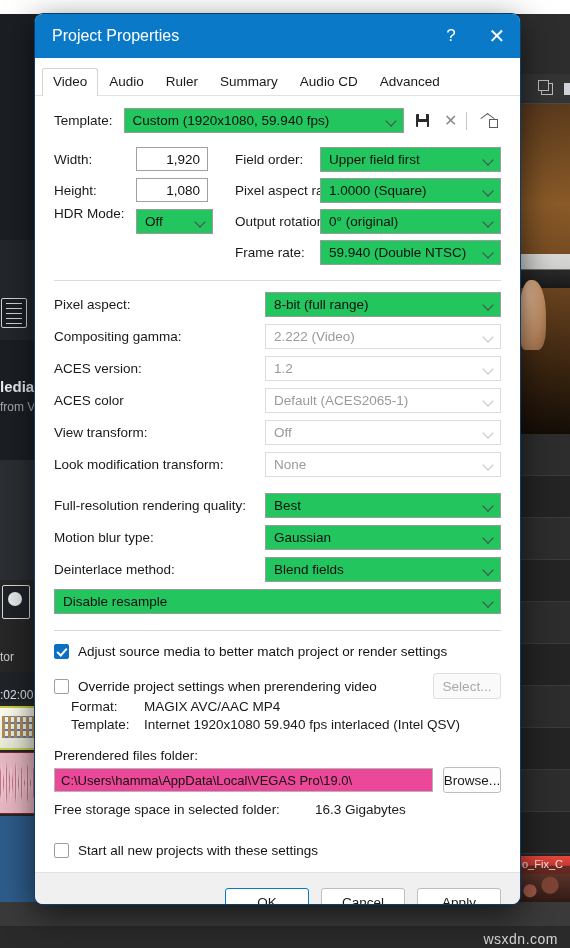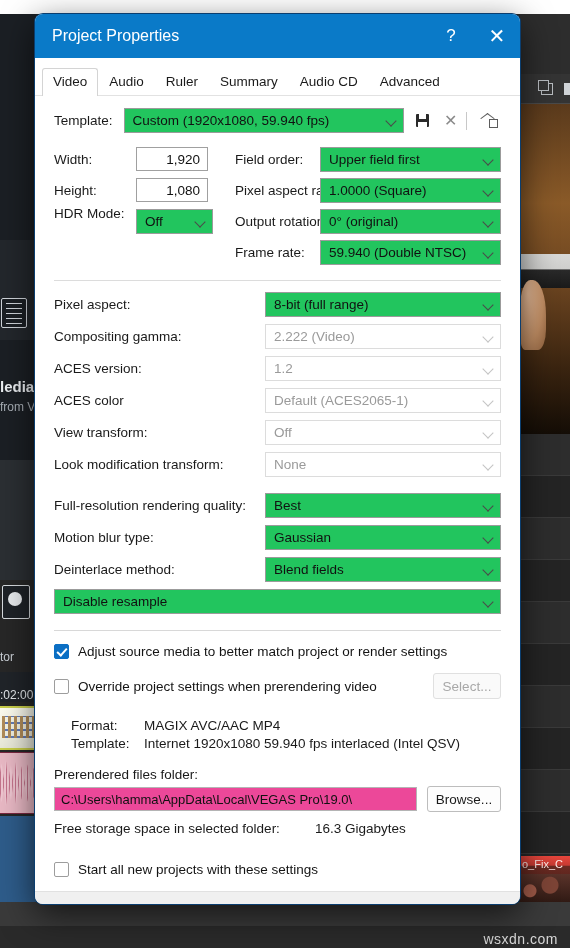--- a/index.html
+++ b/index.html
@@ -304,21 +304,21 @@
 
   .kv { display:flex; font-size:13.5px; color:#1a1a1a; margin-bottom: 3px; }
   .kv .k { width: 90px; padding-left: 17px; flex:none; }
   .kv .v { }
 
   .path-row { display:flex; align-items:center; margin-top: 4px; }
   .path-box {
     flex:1; height: 24px; border:1px solid #b4b4b4; background:#ec4899;
     font-size: 13px; color:#111; display:flex; align-items:center; padding: 0 6px;
   }
-  .browse-btn { width: 74px; height: 26px; margin-left: 10px; }
+  .browse-btn { width: 58px; height: 26px; margin-left: 10px; }
 
   .storage { display:flex; font-size:13.5px; color:#1a1a1a; margin-top: 9px; gap: 16px; }
   .storage .s1 { width: 245px; }
 
   .footer {
     flex: none; height: 60px; background:#f0f0f0;
     border-top: 1px solid #e1e1e1;
     display:flex; align-items:center; justify-content:flex-end;
     padding-right: 19px; gap: 12px;
   }
@@ -540,21 +540,21 @@
         </div>
       </div>
 
       <div class="hr2"></div>
 
       <div class="checkrow">
         <div class="cb on"></div>
         <div class="chk-lbl">Adjust source media to better match project or render settings</div>
       </div>
 
-      <div class="checkrow" style="margin-bottom:19px;">
+      <div class="checkrow" style="margin-bottom:0;">
         <div class="cb"></div>
         <div class="chk-lbl">Override project settings when prerendering video</div>
         <div style="flex:1"></div>
         <div class="btn disabled" style="width:68px;height:26px;">Select...</div>
       </div>
 
       <div class="kv">
         <div class="k">Format:</div>
         <div class="v">MAGIX AVC/AAC MP4</div>
       </div>

